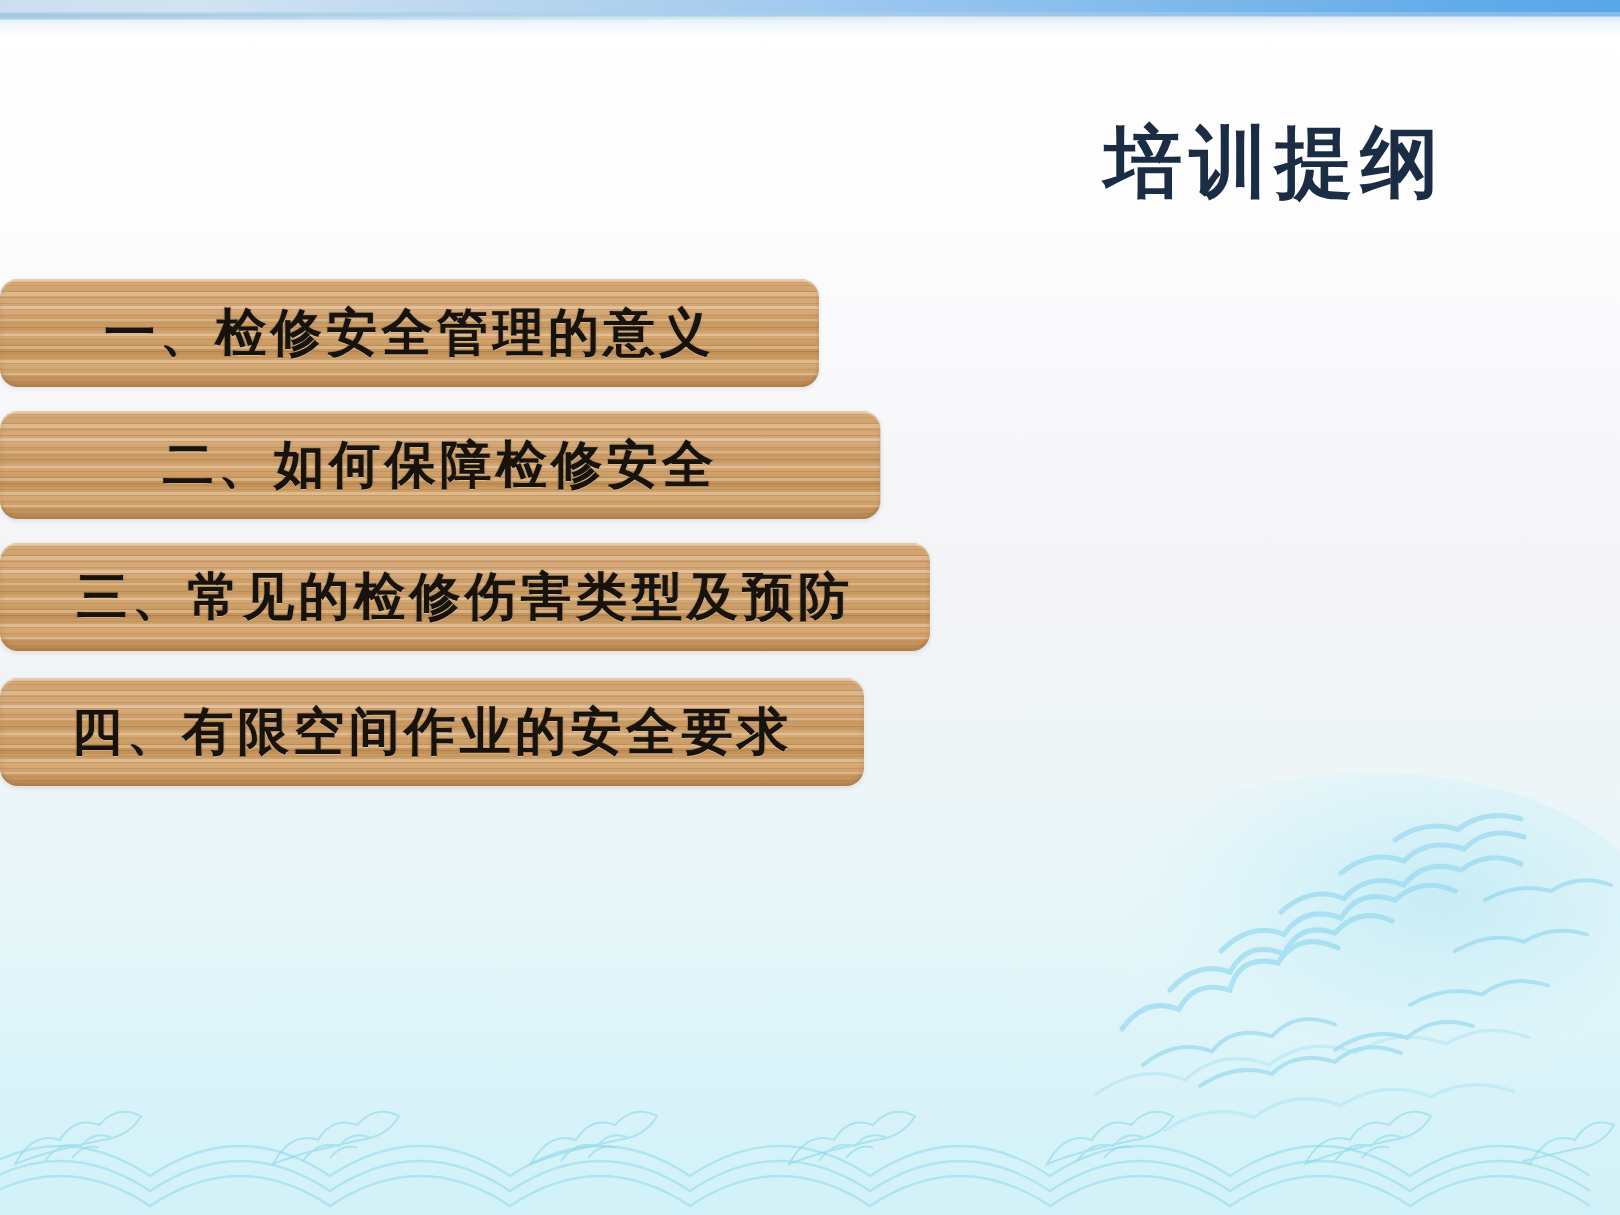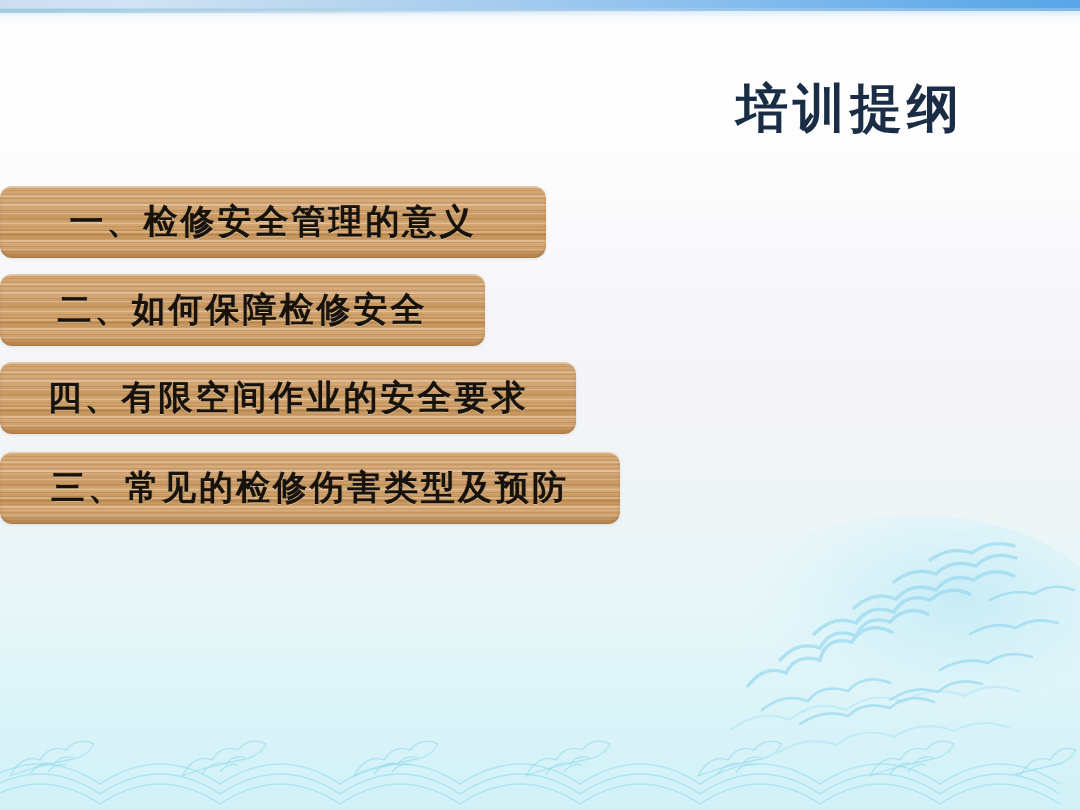--- a/index.html
+++ b/index.html
@@ -191,21 +191,21 @@
     font-weight: bold;
     color: #17120c;
     letter-spacing: 3px;
     white-space: nowrap;
     text-shadow:
       0 1px 0 rgba(255,235,205,.45),
       0 0 1px rgba(20,14,8,.5);
   }
   
   .w1 { width: 546px; }
-  .w2 { width: 485px; }
+  .w2 { width: 587px; }
   .w3 { width: 620px; }
   .w4 { width: 576px; }
   .w5 { width: 556px; }
 
   .r3 { margin-bottom: 18px; }
   .r4 { margin-bottom: 18px; }
 </style>
 </head>
 <body>
 
@@ -290,27 +290,27 @@
         <span class="bar-label">一、检修安全管理的意义</span>
       </div>
     </div>
 
     <div class="bar-row">
       <div class="bar w2">
         <span class="bar-label">二、如何保障检修安全</span>
       </div>
     </div>
 
+    <div class="bar-row r3">
+      <div class="bar w3">
+        <span class="bar-label">三、常见的检修伤害类型及预防</span>
+      </div>
+    </div>
+
     <div class="bar-row r4">
       <div class="bar w4">
         <span class="bar-label">四、有限空间作业的安全要求</span>
       </div>
     </div>
 
-    <div class="bar-row r3">
-      <div class="bar w3">
-        <span class="bar-label">三、常见的检修伤害类型及预防</span>
-      </div>
-    </div>
-
 
   </div>
 </div>
 
 </body></html>

